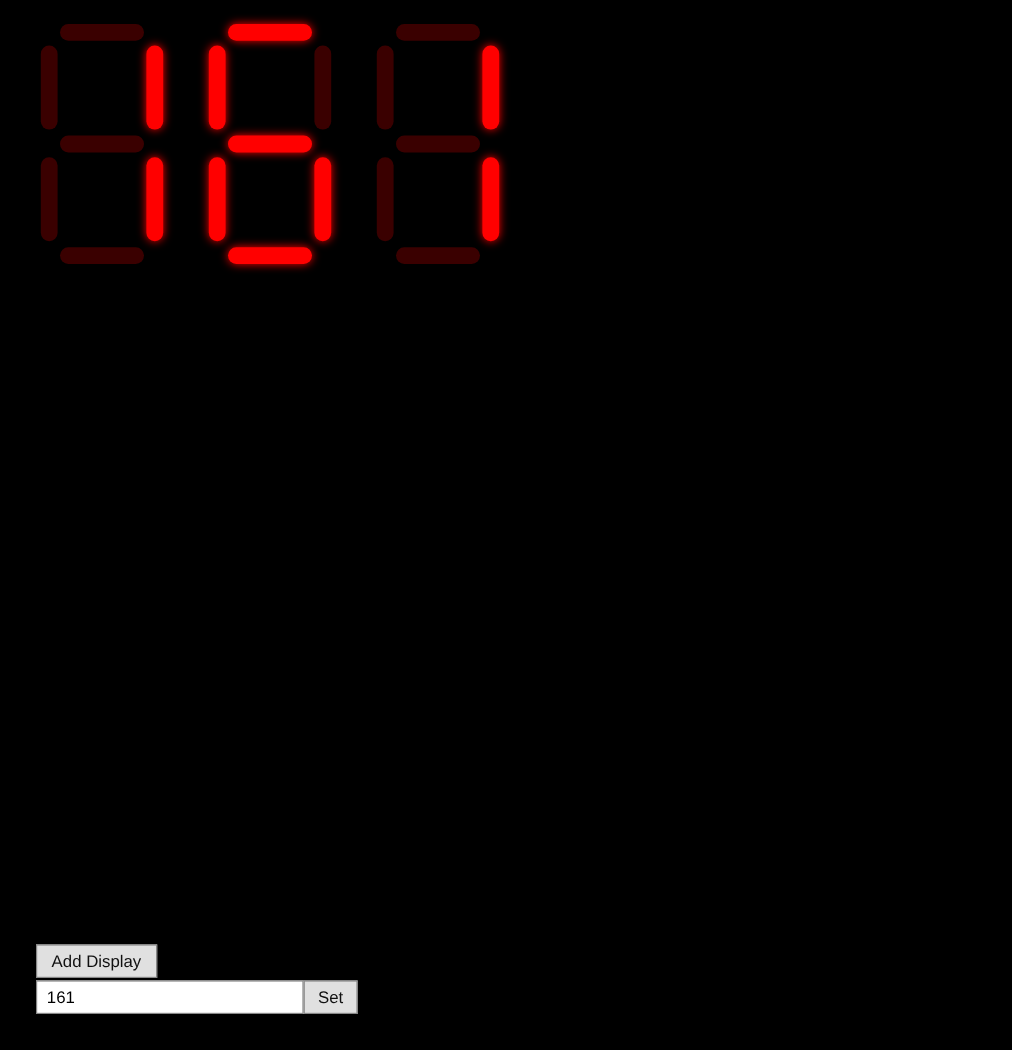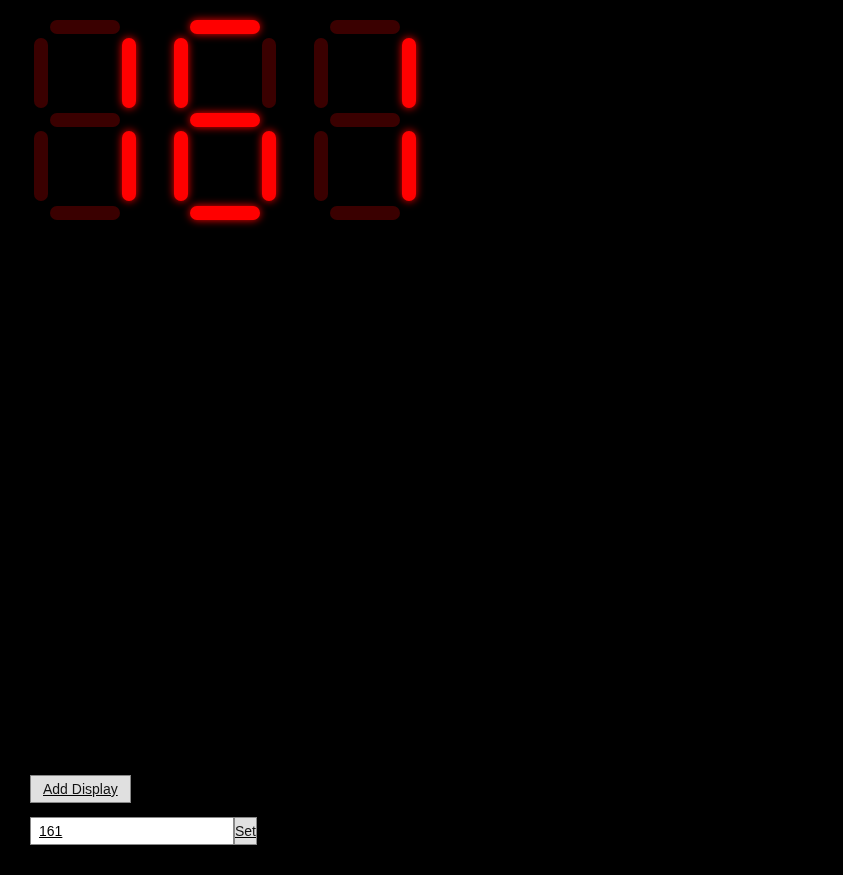--- a/index.html
+++ b/index.html
@@ -68,22 +68,21 @@
     .seg-c { top: 111px; left: 92px; }
     
     .seg-d { top: 186px; left: 20px; }
 
     .controls {
       position: absolute;
       bottom: 30px;
       left: 30px;
       display: flex;
       flex-direction: column;
-      gap: 14px;
-      text-decoration: underline;
+      gap: 2px;
     }
 
     .controls-row1 {
       display: flex;
       gap: 0;
     }
 
     .controls-row2 {
       display: flex;
       gap: 0;
@@ -95,29 +94,29 @@
       padding: 5px 12px;
       cursor: pointer;
       font-size: 14px;
       color: #111;
     }
 
     .value-input {
       border: 1px solid #888;
       padding: 5px 8px;
       font-size: 14px;
-      width: 204px;
+      width: 223px;
       background: #fff;
       color: #000;
     }
 
     .set-btn {
       background: #e0e0e0;
       border: 1px solid #888;
-      padding: 5px 0;
+      padding: 5px 11px;
       cursor: pointer;
       font-size: 14px;
       color: #111;
     }
   </style>
 </head>
 <body>
 
 <div class="display-area">
 

